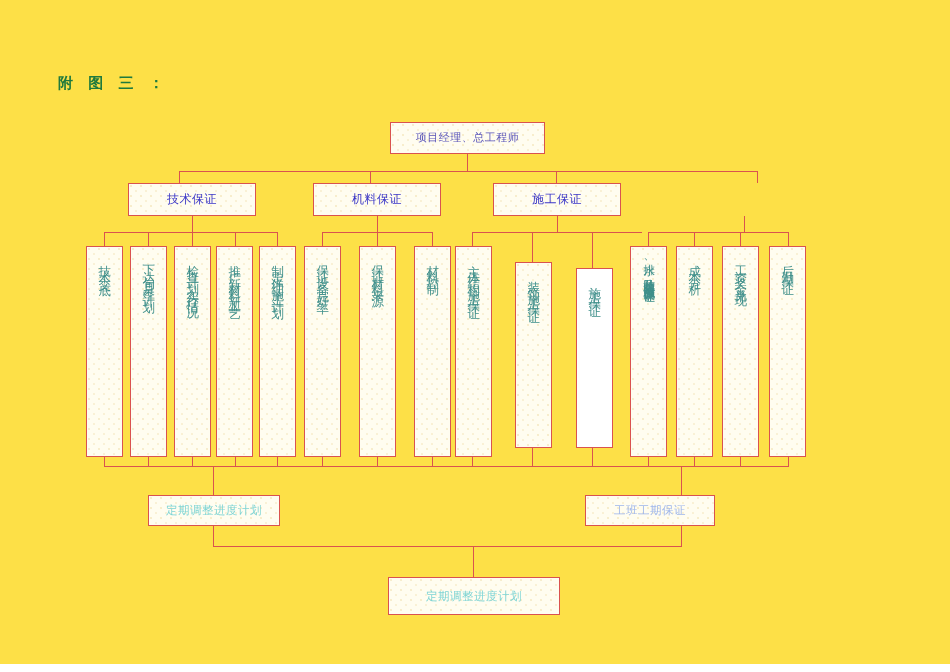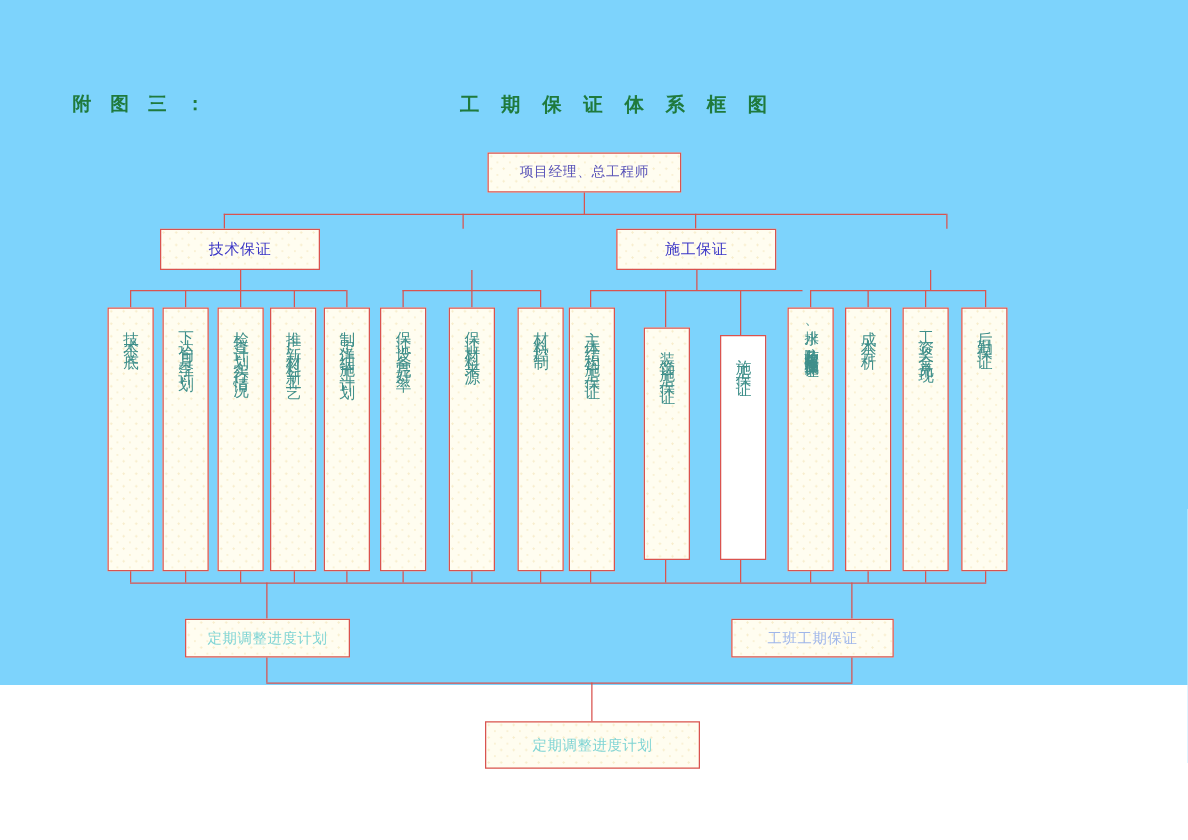--- a/index.html
+++ b/index.html
@@ -9,22 +9,22 @@
   }
   body {
     width: 950px;
     height: 672px;
     font-family: "DejaVu Sans", "Liberation Sans", sans-serif;
     overflow: hidden;
   }
   #canvas {
     position: relative;
     width: 950px;
-    height: 548px;
-    background: #7dd3fc;
+    height: 664px;
+    background: #fde047;
   }
 
   
   .title {
     position: absolute;
     color: #1f7a3d;
     font-weight: bold;
     font-size: 15px;
     letter-spacing: 5px;
     white-space: nowrap;
@@ -97,37 +97,39 @@
   }
   .ln.h { height: 1.2px; }
   .ln.v { width: 1.2px; }
 </style>
 </head>
 <body>
 
 <div id="canvas">
 
   <div class="title" id="title-left">附 图 三 ：</div>
-  <div class="title" id="title-main">工 期 保 证 体 系 框 图</div>
 
   <div class="box hbox" id="box-top" style="left:390px; top:122px; width:155px; height:32px;">
     <span class="lbl">项目经理、总工程师</span>
   </div>
 
   <div class="ln v" style="left:467px; top:154px; height:18px;"></div>
 
   <div class="ln h" style="left:179px; top:171px; width:578px;"></div>
 
   <div class="ln v" style="left:179px; top:171px; height:12px;"></div>
   <div class="ln v" style="left:370px; top:171px; height:12px;"></div>
   <div class="ln v" style="left:556px; top:171px; height:12px;"></div>
   <div class="ln v" style="left:757px; top:171px; height:12px;"></div>
 
   <div class="box hbox lvl2" id="box-l2-0" style="left:128px; top:183px; width:128px; height:33px;">
     <span class="lbl">技术保证</span>
+  </div>
+  <div class="box hbox lvl2" id="box-l2-1" style="left:313px; top:183px; width:128px; height:33px;">
+    <span class="lbl">机料保证</span>
   </div>
   <div class="box hbox lvl2" id="box-l2-2" style="left:493px; top:183px; width:128px; height:33px;">
     <span class="lbl">施工保证</span>
   </div>
 
   <div class="ln v" style="left:192px; top:216px; height:16px;"></div>
   <div class="ln v" style="left:377px; top:216px; height:16px;"></div>
   <div class="ln v" style="left:557px; top:216px; height:16px;"></div>
   <div class="ln v" style="left:744px; top:216px; height:16px;"></div>
 

